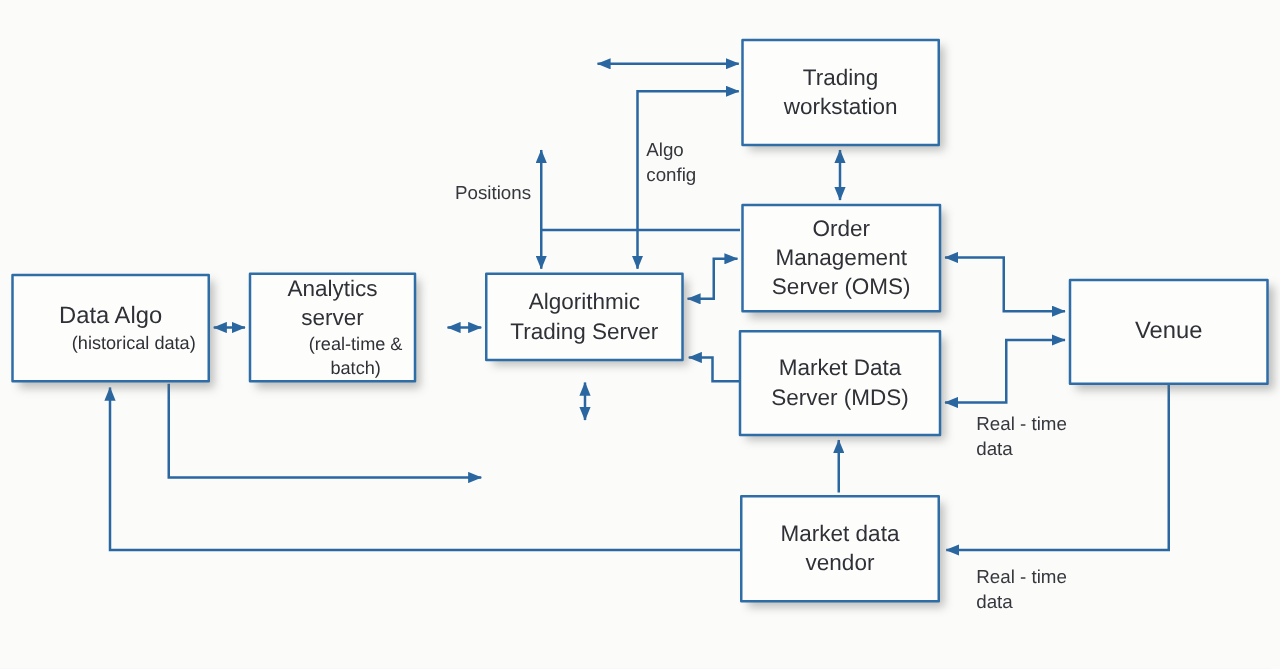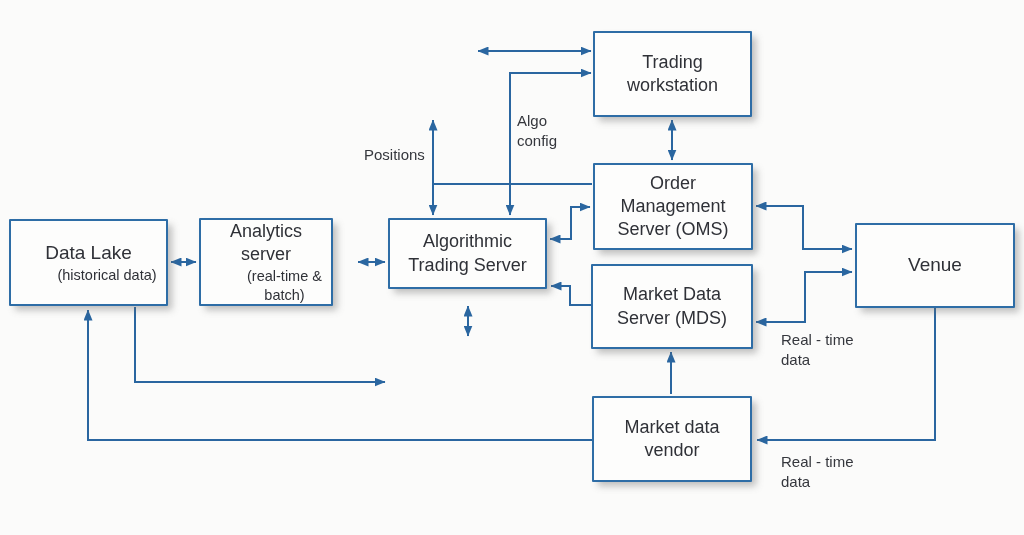--- a/index.html
+++ b/index.html
@@ -118,21 +118,21 @@
     <span class="label">Order
 Management
 Server (OMS)</span>
   </div>
 
   <div class="node" style="left:855px;top:223px;width:160px;height:85px">
     <span class="label big">Venue</span>
   </div>
 
   <div class="node" style="left:9px;top:219px;width:159px;height:87px">
-    <span class="label big">Data Lake</span>
+    <span class="label big">Data Algo</span>
     <span class="sub">(historical data)</span>
   </div>
 
   <div class="node" style="left:199px;top:218px;width:134px;height:88px">
     <span class="label">Analytics server</span>
     <span class="sub">(real-time &amp; batch)</span>
   </div>
 
   <div class="node" style="left:388px;top:218px;width:159px;height:71px">
     <span class="label">Algorithmic

